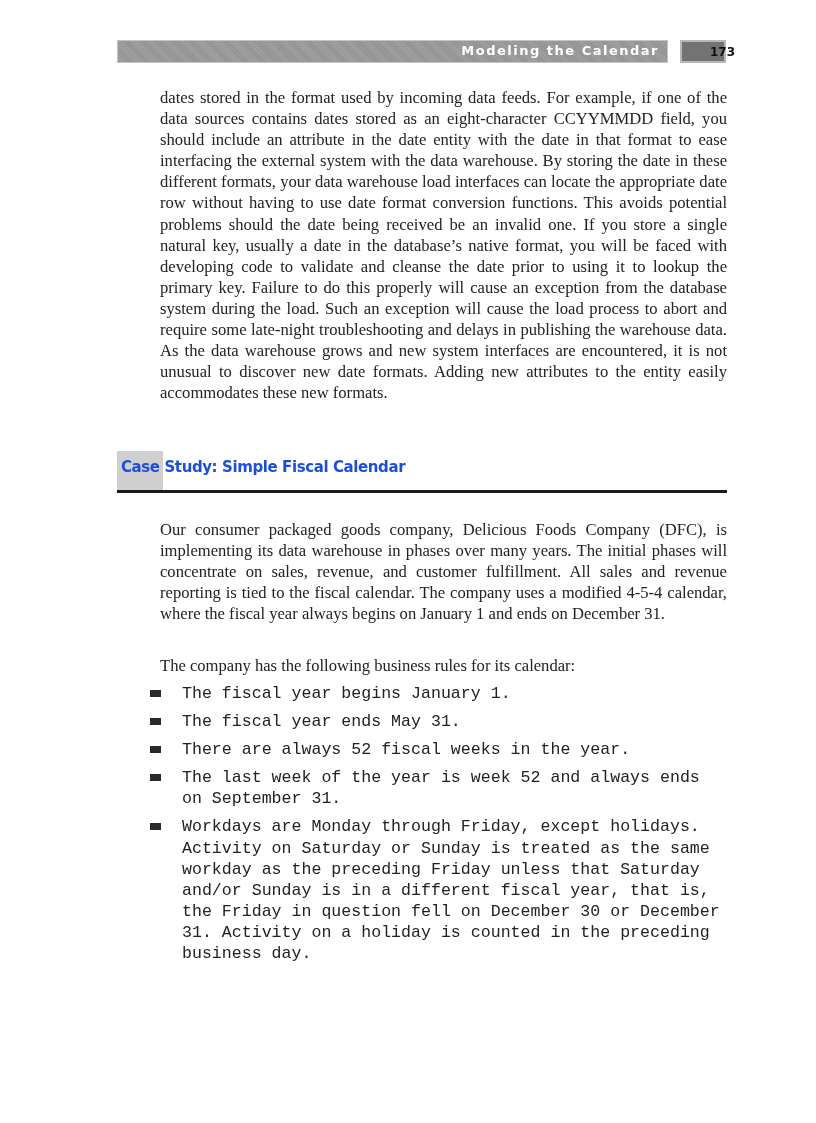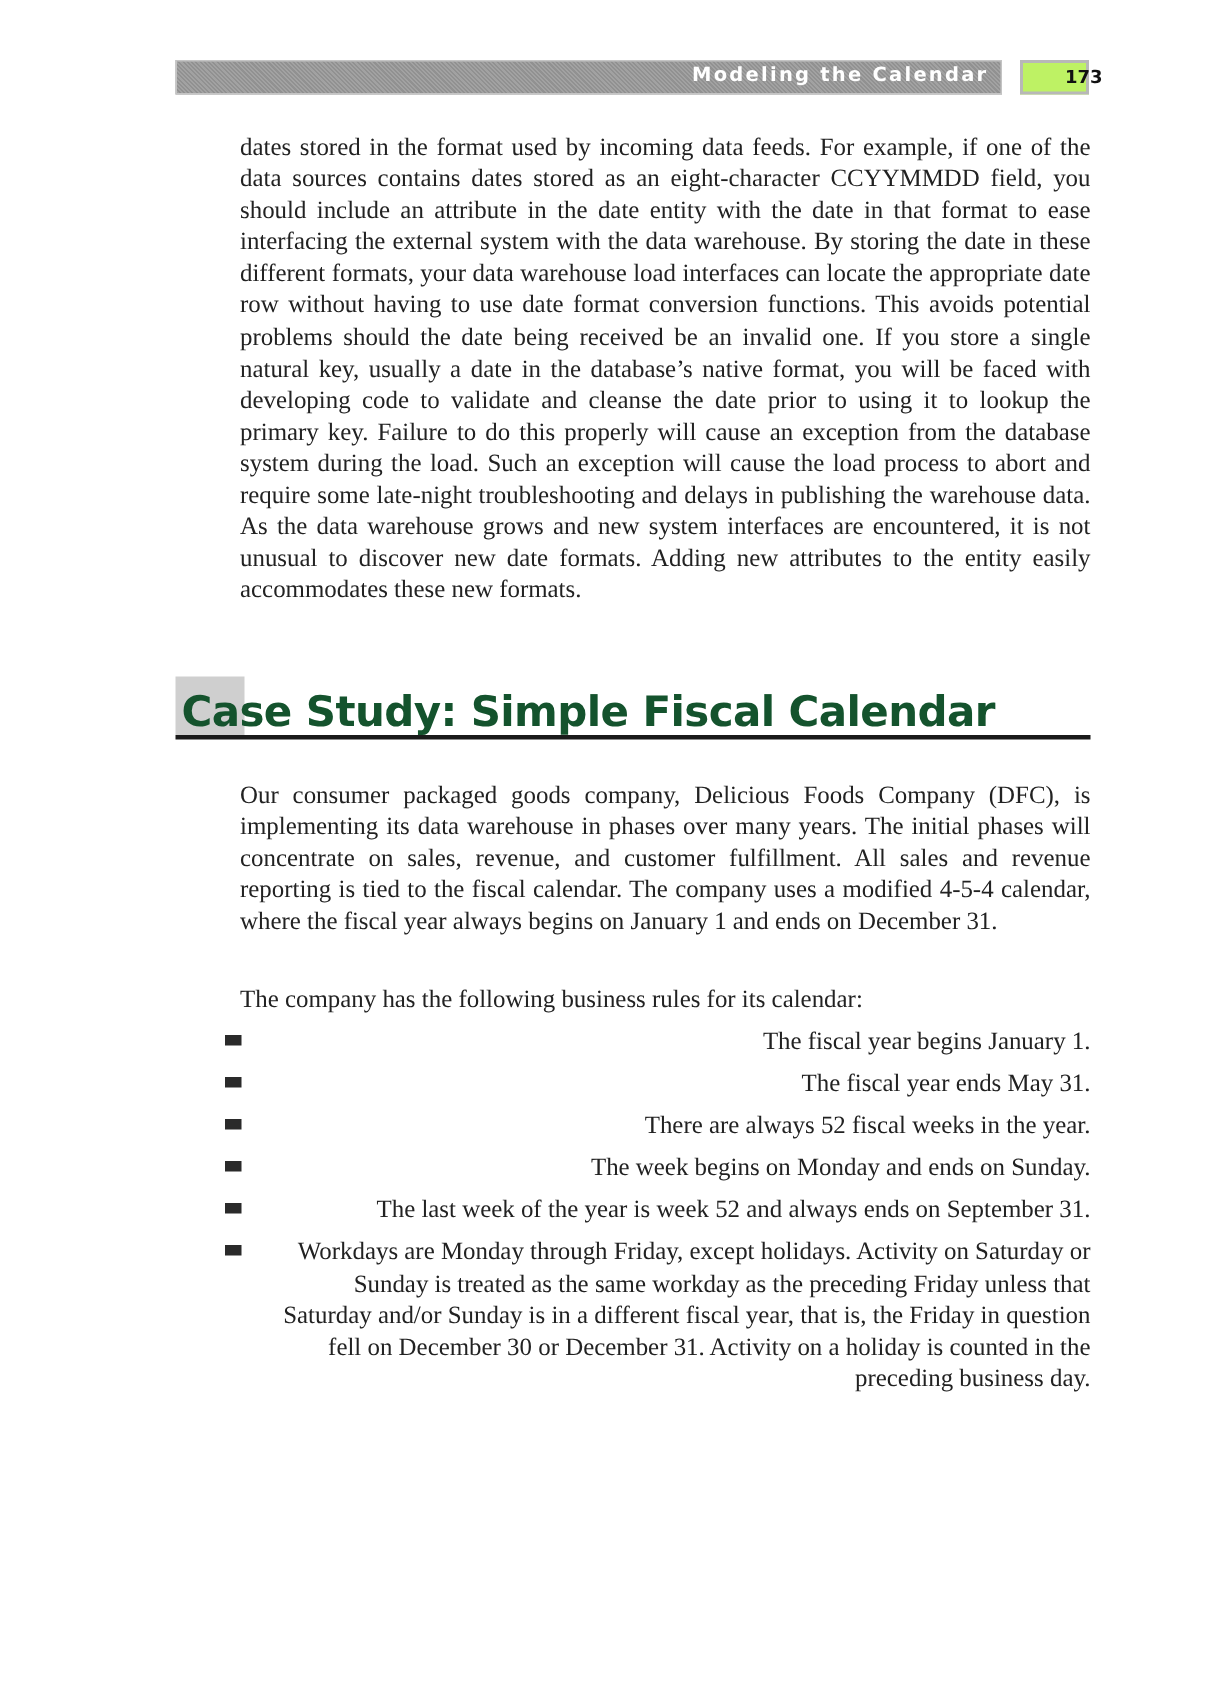--- a/index.html
+++ b/index.html
@@ -13,21 +13,21 @@
       border: 1px solid #c4c4c4;
       box-sizing: border-box;
     }
     .running-head-title {
       position: absolute; right: 8px; top: 2px;
       font-family: "DejaVu Sans", sans-serif; font-weight: bold; font-size: 13px;
       letter-spacing: 1.5px; color: #ffffff;
     }
     .page-number-box {
       position: absolute; left: 680px; top: 40px; width: 46px; height: 23px;
-      border: 2px solid #b8b8b8; box-sizing: border-box; background: #bef264;
+      border: 2px solid #b8b8b8; box-sizing: border-box; background: #737373;
       text-align: center;
       padding-left: 28px;
     }
     .page-number {
       font-family: "DejaVu Sans", sans-serif; font-weight: bold; font-size: 12px;
       color: #111; line-height: 19px;
     }
 
     .text {
       font-family: "Liberation Serif", serif; font-size: 16.6px; color: #222;
@@ -40,26 +40,26 @@
 
     .section-heading {
       position: absolute; left: 117px; top: 451px; width: 610px; height: 42px;
       border-bottom: 3px solid #1a1a1a; box-sizing: border-box;
     }
     .heading-block {
       position: absolute; left: 0; top: 0; width: 46px; height: 39px; background: #cfcfcf;
     }
     .heading-text {
       position: absolute; left: 4px; top: 7px;
-      font-family: "DejaVu Sans", sans-serif; font-weight: bold; font-size: 28px;
-      color: #14532d; letter-spacing: -0.4px; white-space: nowrap;
+      font-family: "DejaVu Sans", sans-serif; font-weight: bold; font-size: 15px;
+      color: #1d4ed8; letter-spacing: -0.4px; white-space: nowrap;
     }
 
     .rules-list { position: absolute; left: 150px; top: 683px; width: 577px; margin: 0; padding: 0; list-style: none; }
-    .rule-item { position: relative; padding-left: 32px; margin-bottom: 7px; text-align: right; }
+    .rule-item { position: relative; padding-left: 32px; margin-bottom: 7px; text-align: left; font-family: Liberation Mono, monospace; }
     .rule-item .bullet {
       position: absolute; left: 21px; top: 7px; width: 11px; height: 7px; background: #2a2a2a;
       margin-left: -21px;
     }
     .rule-item .rule-text { display: block; }
   </style>
 </head>
 <body>
 
 <div class="page">
@@ -90,24 +90,20 @@
     <li class="rule-item">
       <span class="bullet"></span>
       <span class="rule-text">The fiscal year ends May 31.</span>
     </li>
     <li class="rule-item">
       <span class="bullet"></span>
       <span class="rule-text">There are always 52 fiscal weeks in the year.</span>
     </li>
     <li class="rule-item">
       <span class="bullet"></span>
-      <span class="rule-text">The week begins on Monday and ends on Sunday.</span>
-    </li>
-    <li class="rule-item">
-      <span class="bullet"></span>
       <span class="rule-text">The last week of the year is week 52 and always ends on September 31.</span>
     </li>
     <li class="rule-item">
       <span class="bullet"></span>
       <span class="rule-text">Workdays are Monday through Friday, except holidays. Activity on Satur­day or Sunday is treated as the same workday as the preceding Friday unless that Saturday and/or Sunday is in a different fiscal year, that is, the Friday in question fell on December 30 or December 31. Activity on a holi­day is counted in the preceding business day.</span>
     </li>
   </ul>
 
 </div>
 

